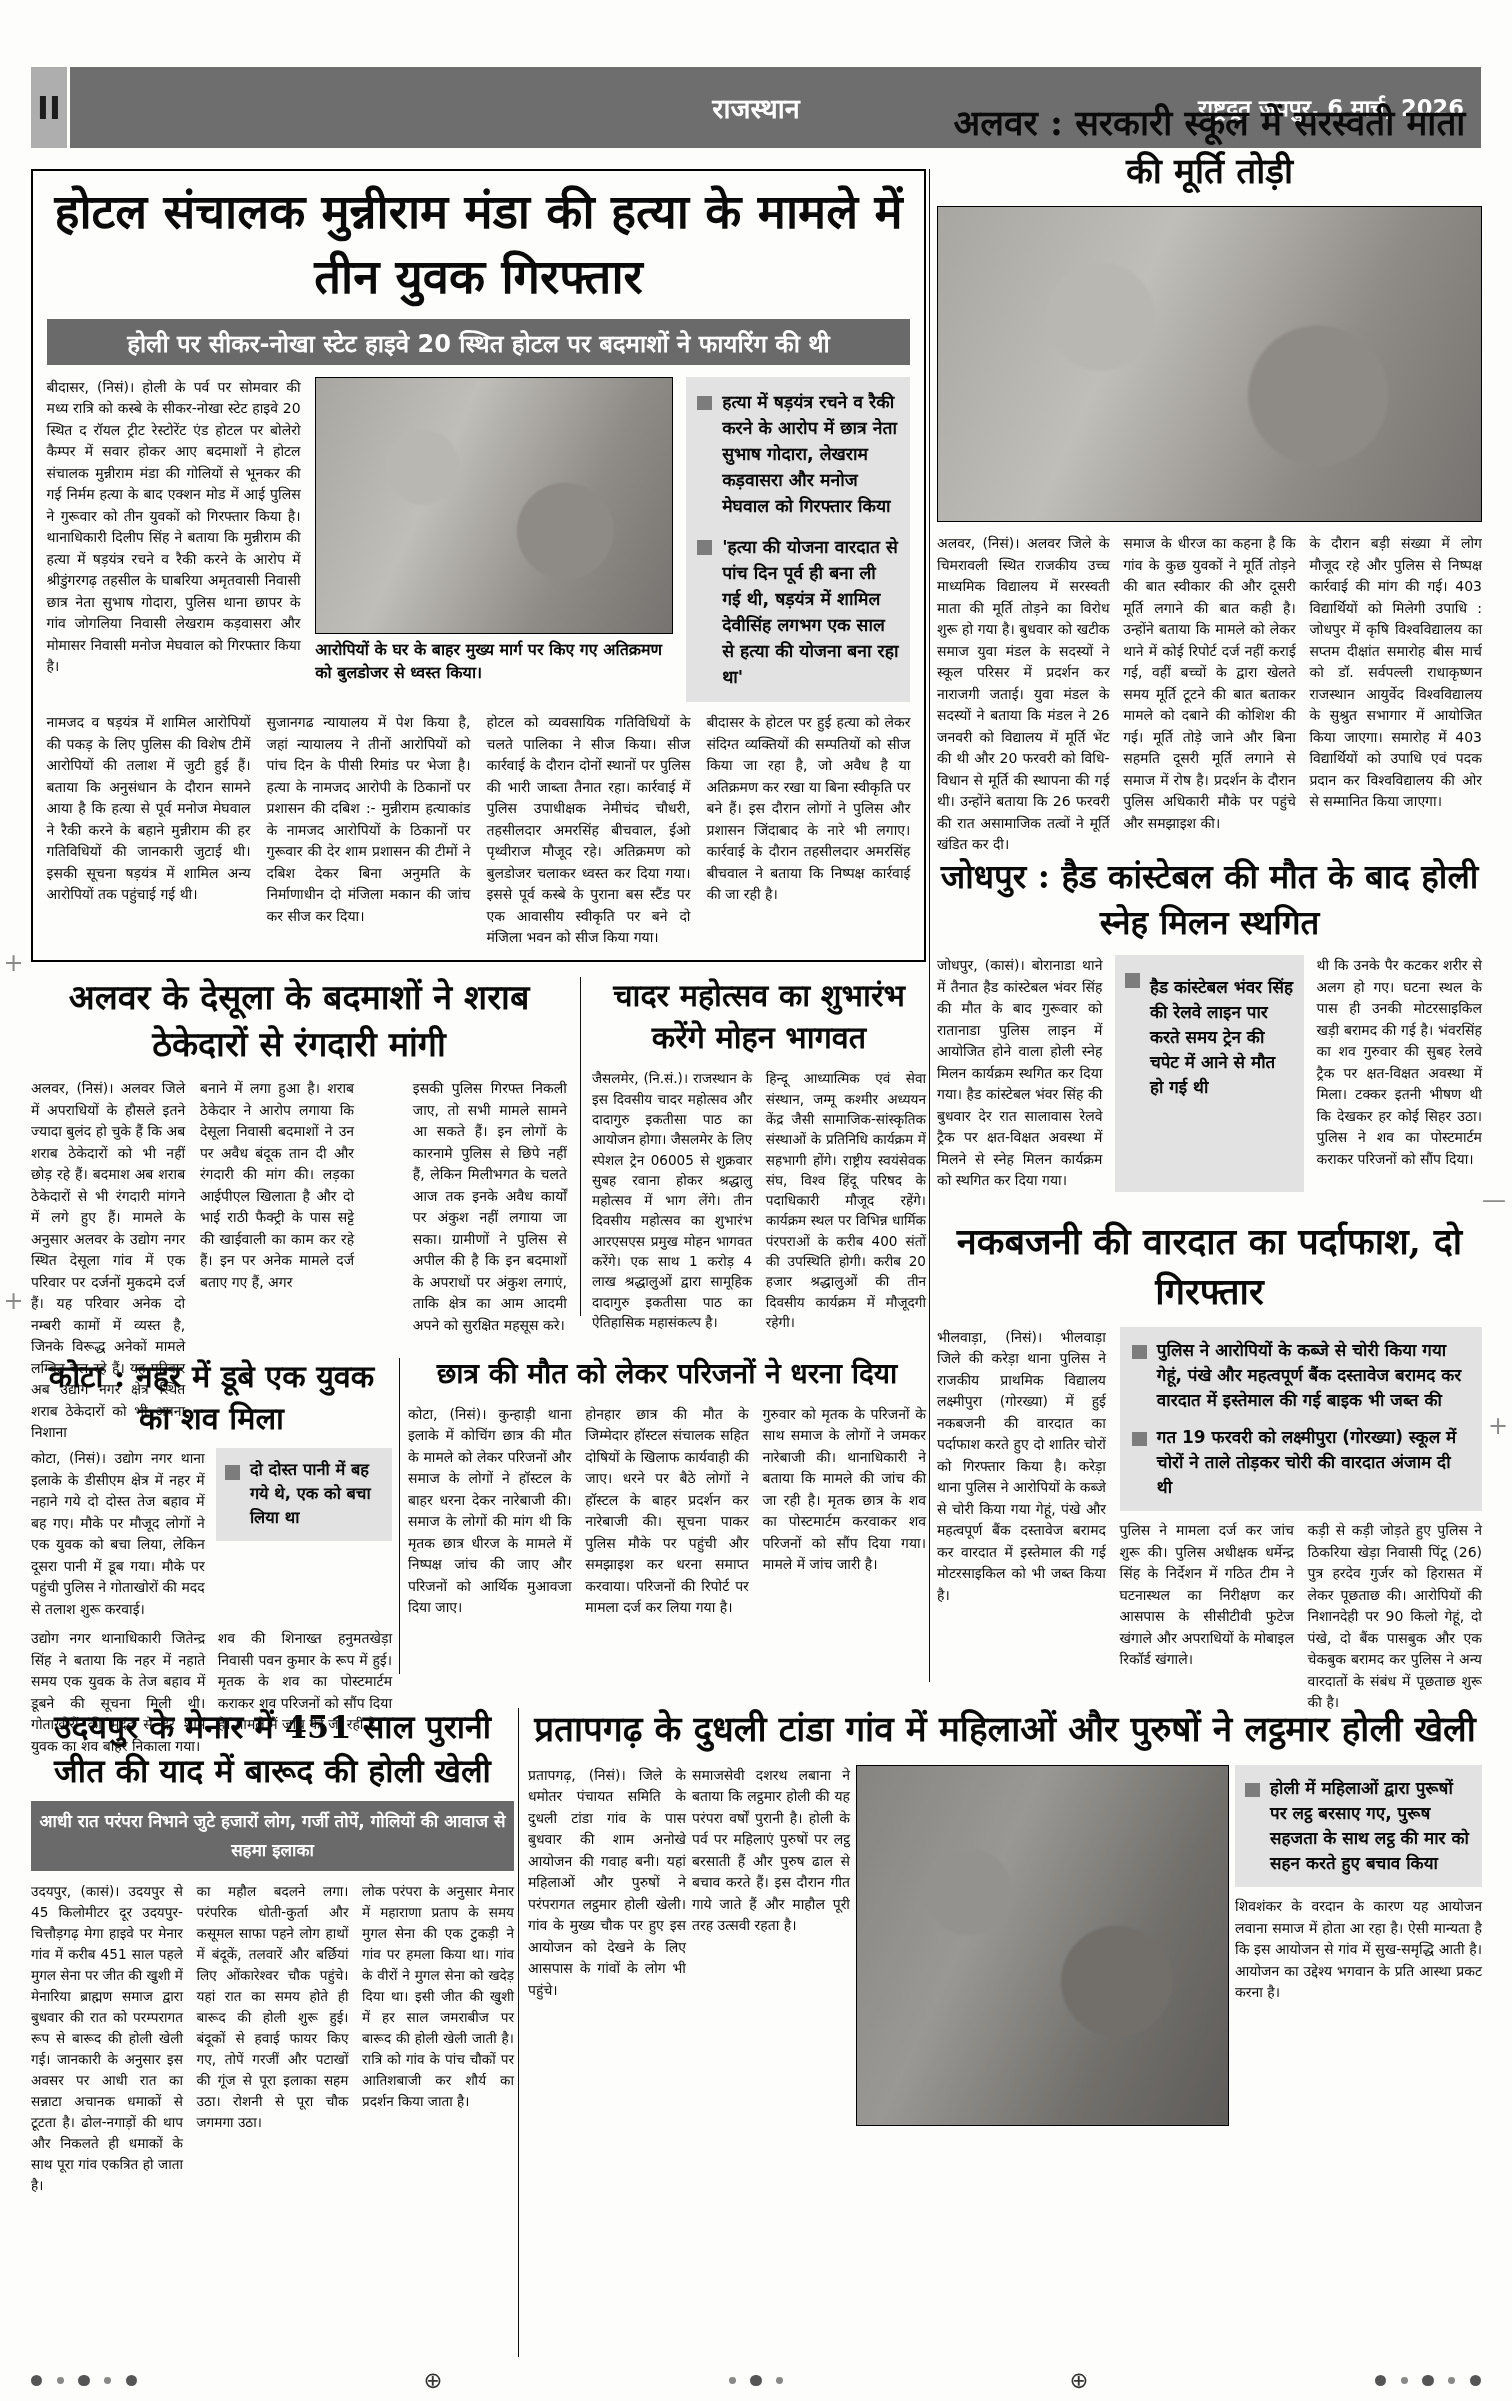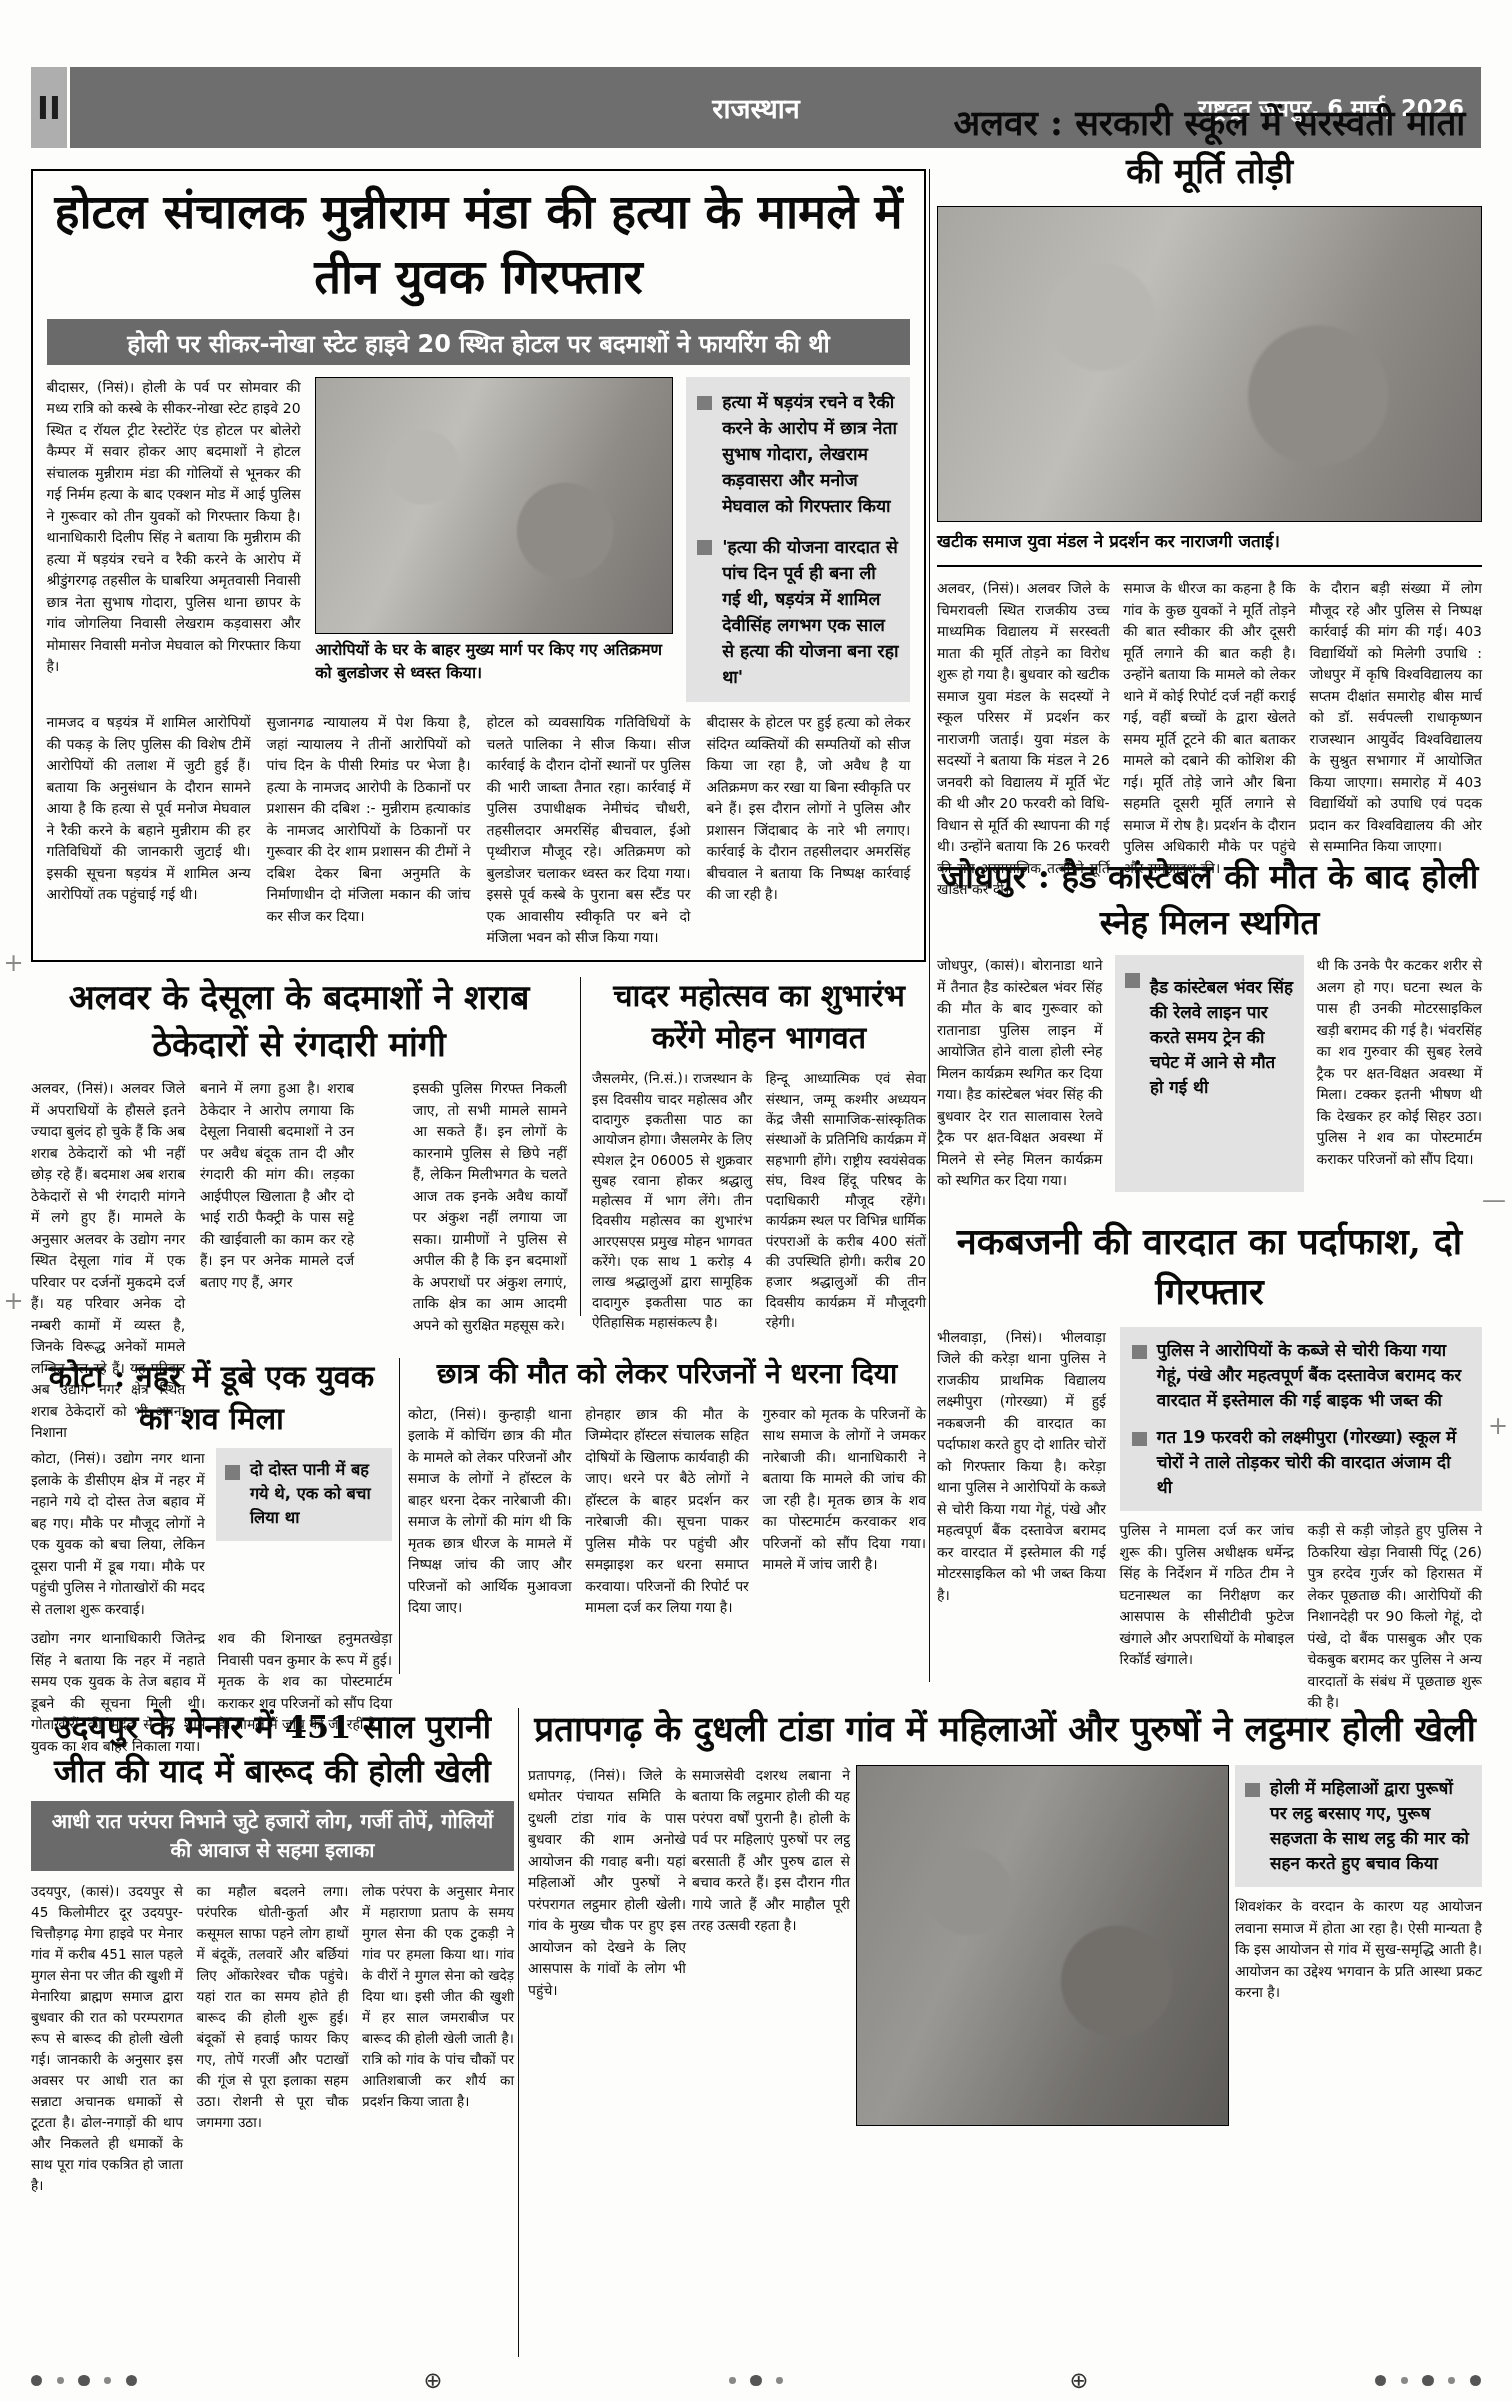--- a/index.html
+++ b/index.html
@@ -77,21 +77,20 @@
       <div class="col" style="flex:1;">नामजद व षड़यंत्र में शामिल आरोपियों की पकड़ के लिए पुलिस की विशेष टीमें आरोपियों की तलाश में जुटी हुई हैं। बताया कि अनुसंधान के दौरान सामने आया है कि हत्या से पूर्व मनोज मेघवाल ने रैकी करने के बहाने मुन्नीराम की हर गतिविधियों की जानकारी जुटाई थी। इसकी सूचना षड़यंत्र में शामिल अन्य आरोपियों तक पहुंचाई गई थी।</div>
       <div class="col" style="flex:1;">सुजानगढ न्यायालय में पेश किया है, जहां न्यायालय ने तीनों आरोपियों को पांच दिन के पीसी रिमांड पर भेजा है। हत्या के नामजद आरोपी के ठिकानों पर प्रशासन की दबिश :- मुन्नीराम हत्याकांड के नामजद आरोपियों के ठिकानों पर गुरूवार की देर शाम प्रशासन की टीमों ने दबिश देकर बिना अनुमति के निर्माणाधीन दो मंजिला मकान की जांच कर सीज कर दिया।</div>
       <div class="col" style="flex:1;">होटल को व्यवसायिक गतिविधियों के चलते पालिका ने सीज किया। सीज कार्रवाई के दौरान दोनों स्थानों पर पुलिस की भारी जाब्ता तैनात रहा। कार्रवाई में पुलिस उपाधीक्षक नेमीचंद चौधरी, तहसीलदार अमरसिंह बीचवाल, ईओ पृथ्वीराज मौजूद रहे। अतिक्रमण को बुलडोजर चलाकर ध्वस्त कर दिया गया। इससे पूर्व कस्बे के पुराना बस स्टैंड पर एक आवासीय स्वीकृति पर बने दो मंजिला भवन को सीज किया गया।</div>
       <div class="col" style="flex:1;">बीदासर के होटल पर हुई हत्या को लेकर संदिग्त व्यक्तियों की सम्पतियों को सीज किया जा रहा है, जो अवैध है या अतिक्रमण कर रखा या बिना स्वीकृति पर बने हैं। इस दौरान लोगों ने पुलिस और प्रशासन जिंदाबाद के नारे भी लगाए। कार्रवाई के दौरान तहसीलदार अमरसिंह बीचवाल ने बताया कि निष्पक्ष कार्रवाई की जा रही है।</div>
     </div>
   </div>
 
   <div style="position:absolute;left:937px;top:99px;width:545px;">
     <div class="headline" style="font-size:35px;">अलवर : सरकारी स्कूल में सरस्वती माता की मूर्ति तोड़ी</div>
     <div class="photo" style="width:100%;height:316px;border:1.1px solid #000;margin-top:10.2px;box-sizing:border-box;"></div>
-    <div class="caption" style="font-size:17px;line-height:24px;margin-top:6.8px;padding-bottom:12.4px;border-bottom:2.3px solid #000;">खटीक समाज युवा मंडल ने प्रदर्शन कर नाराजगी जताई।</div>
     <div class="cols" style="gap:13.6px;margin-top:11.3px;">
       <div class="col" style="flex:1;">अलवर, (निसं)। अलवर जिले के चिमरावली स्थित राजकीय उच्च माध्यमिक विद्यालय में सरस्वती माता की मूर्ति तोड़ने का विरोध शुरू हो गया है। बुधवार को खटीक समाज युवा मंडल के सदस्यों ने स्कूल परिसर में प्रदर्शन कर नाराजगी जताई। युवा मंडल के सदस्यों ने बताया कि मंडल ने 26 जनवरी को विद्यालय में मूर्ति भेंट की थी और 20 फरवरी को विधि-विधान से मूर्ति की स्थापना की गई थी। उन्होंने बताया कि 26 फरवरी की रात असामाजिक तत्वों ने मूर्ति खंडित कर दी।</div>
       <div class="col" style="flex:1;">समाज के धीरज का कहना है कि गांव के कुछ युवकों ने मूर्ति तोड़ने की बात स्वीकार की और दूसरी मूर्ति लगाने की बात कही है। उन्होंने बताया कि मामले को लेकर थाने में कोई रिपोर्ट दर्ज नहीं कराई गई, वहीं बच्चों के द्वारा खेलते समय मूर्ति टूटने की बात बताकर मामले को दबाने की कोशिश की गई। मूर्ति तोड़े जाने और बिना सहमति दूसरी मूर्ति लगाने से समाज में रोष है। प्रदर्शन के दौरान पुलिस अधिकारी मौके पर पहुंचे और समझाइश की।</div>
       <div class="col" style="flex:1;">के दौरान बड़ी संख्या में लोग मौजूद रहे और पुलिस से निष्पक्ष कार्रवाई की मांग की गई। 403 विद्यार्थियों को मिलेगी उपाधि : जोधपुर में कृषि विश्वविद्यालय का सप्तम दीक्षांत समारोह बीस मार्च को डॉ. सर्वपल्ली राधाकृष्णन राजस्थान आयुर्वेद विश्वविद्यालय के सुश्रुत सभागार में आयोजित किया जाएगा। समारोह में 403 विद्यार्थियों को उपाधि एवं पदक प्रदान कर विश्वविद्यालय की ओर से सम्मानित किया जाएगा।</div>
     </div>
   </div>
 
   <div style="position:absolute;left:31px;top:974px;width:536px;">
     <div class="headline" style="font-size:34px;">अलवर के देसूला के बदमाशों ने शराब ठेकेदारों से रंगदारी मांगी</div>
     <div class="cols" style="gap:14.7px;margin-top:10.2px;">
@@ -167,21 +166,21 @@
     <div class="headline" style="font-size:28px;">छात्र की मौत को लेकर परिजनों ने धरना दिया</div>
     <div class="cols" style="gap:13.6px;margin-top:10.2px;">
       <div class="col" style="flex:1;">कोटा, (निसं)। कुन्हाड़ी थाना इलाके में कोचिंग छात्र की मौत के मामले को लेकर परिजनों और समाज के लोगों ने हॉस्टल के बाहर धरना देकर नारेबाजी की। समाज के लोगों की मांग थी कि मृतक छात्र धीरज के मामले में निष्पक्ष जांच की जाए और परिजनों को आर्थिक मुआवजा दिया जाए।</div>
       <div class="col" style="flex:1;">होनहार छात्र की मौत के जिम्मेदार हॉस्टल संचालक सहित दोषियों के खिलाफ कार्यवाही की जाए। धरने पर बैठे लोगों ने हॉस्टल के बाहर प्रदर्शन कर नारेबाजी की। सूचना पाकर पुलिस मौके पर पहुंची और समझाइश कर धरना समाप्त करवाया। परिजनों की रिपोर्ट पर मामला दर्ज कर लिया गया है।</div>
       <div class="col" style="flex:1;">गुरुवार को मृतक के परिजनों के साथ समाज के लोगों ने जमकर नारेबाजी की। थानाधिकारी ने बताया कि मामले की जांच की जा रही है। मृतक छात्र के शव का पोस्टमार्टम करवाकर शव परिजनों को सौंप दिया गया। मामले में जांच जारी है।</div>
     </div>
   </div>
 
   <div style="position:absolute;left:31px;top:1705px;width:483px;">
     <div class="headline" style="font-size:32px;">उदयपुर के मेनार में 451 साल पुरानी जीत की याद में बारूद की होली खेली</div>
-    <div class="subbar" style="margin-top:8px;font-size:20px;line-height:29px;padding:5.6px 8px;">आधी रात परंपरा निभाने जुटे हजारों लोग, गर्जी तोपें, गोलियों की आवाज से सहमा इलाका</div>
+    <div class="subbar" style="margin-top:8px;font-size:17px;line-height:29px;padding:5.6px 8px;">आधी रात परंपरा निभाने जुटे हजारों लोग, गर्जी तोपें, गोलियों की आवाज से सहमा इलाका</div>
     <div class="cols" style="gap:13.6px;margin-top:10.2px;">
       <div class="col" style="flex:1;font-size:13.6px;line-height:21px;">उदयपुर, (कासं)। उदयपुर से 45 किलोमीटर दूर उदयपुर-चित्तौड़गढ़ मेगा हाइवे पर मेनार गांव में करीब 451 साल पहले मुगल सेना पर जीत की खुशी में मेनारिया ब्राह्मण समाज द्वारा बुधवार की रात को परम्परागत रूप से बारूद की होली खेली गई। जानकारी के अनुसार इस अवसर पर आधी रात का सन्नाटा अचानक धमाकों से टूटता है। ढोल-नगाड़ों की थाप और निकलते ही धमाकों के साथ पूरा गांव एकत्रित हो जाता है।</div>
       <div class="col" style="flex:1;font-size:13.6px;line-height:21px;">का महौल बदलने लगा। परंपरिक धोती-कुर्ता और कसूमल साफा पहने लोग हाथों में बंदूकें, तलवारें और बर्छियां लिए ओंकारेश्वर चौक पहुंचे। यहां रात का समय होते ही बारूद की होली शुरू हुई। बंदूकों से हवाई फायर किए गए, तोपें गरजीं और पटाखों की गूंज से पूरा इलाका सहम उठा। रोशनी से पूरा चौक जगमगा उठा।</div>
       <div class="col" style="flex:1;font-size:13.6px;line-height:21px;">लोक परंपरा के अनुसार मेनार में महाराणा प्रताप के समय मुगल सेना की एक टुकड़ी ने गांव पर हमला किया था। गांव के वीरों ने मुगल सेना को खदेड़ दिया था। इसी जीत की खुशी में हर साल जमराबीज पर बारूद की होली खेली जाती है। रात्रि को गांव के पांच चौकों पर आतिशबाजी कर शौर्य का प्रदर्शन किया जाता है।</div>
     </div>
   </div>
 
   <div style="position:absolute;left:528px;top:1705px;width:954px;">
     <div class="headline" style="font-size:35px;">प्रतापगढ़ के दुधली टांडा गांव में महिलाओं और पुरुषों ने लट्ठमार होली खेली</div>
     <div style="display:flex;gap:6px;margin-top:11.3px;">

